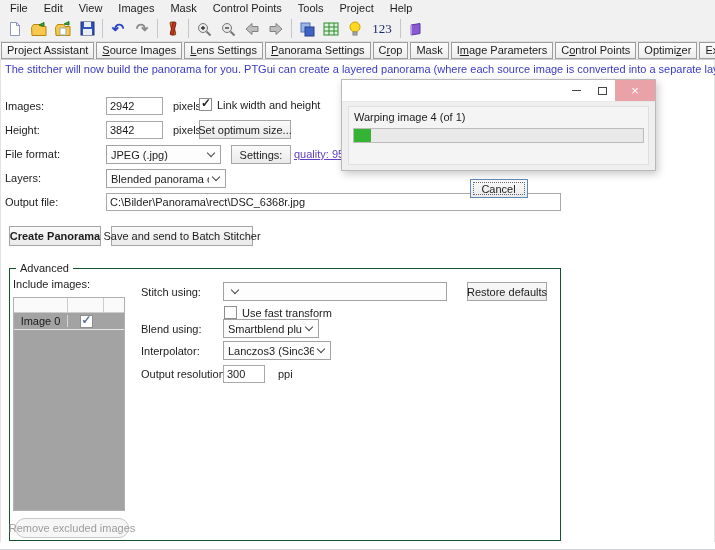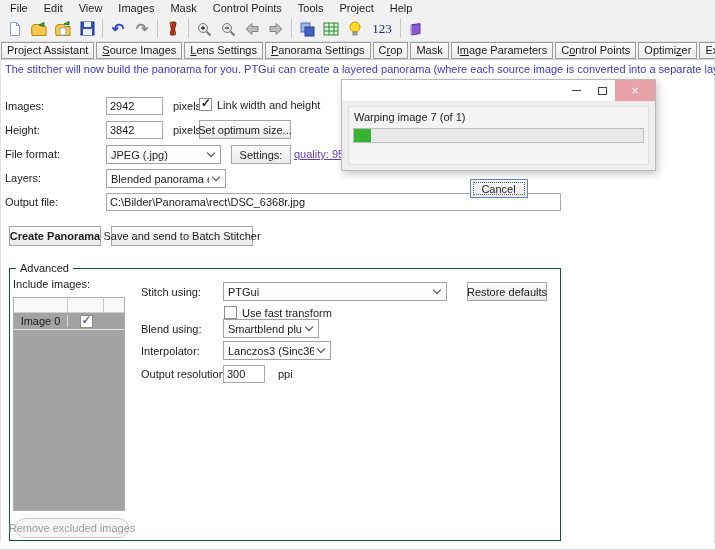--- a/index.html
+++ b/index.html
@@ -296,21 +296,20 @@
           <span class="c2">
             <span class="cbx"><span class="ck gray">✓</span></span>
           </span>
         </div>
       </div>
 
       <button class="btn disabled" style="left:5px; top:249px; width:114px; height:20px;">Remove excluded images</button>
 
       <span class="flabel" style="left:131px; top:17px">Stitch using:</span>
       <div class="combo" style="left:213px; top:13px; width:224px;">
-        <span class="cval">PTGui</span>
         <span class="chev"></span>
       </div>
       <button class="btn" style="left:457px; top:13px; width:80px; height:19px;">Restore defaults</button>
 
       <span class="checkline" style="left:214px; top:37px">
         <span class="cbx"></span>
         <span>Use fast transform</span>
       </span>
 
       <span class="flabel" style="left:131px; top:54px">Blend using:</span>
@@ -340,21 +339,21 @@
         <span class="dctrl dmax">
             <span class="box"></span>
           </span>
         <span class="dctrl dclose">
             <span>×</span>
           </span>
       </span>
     </div>
     <div class="dbody">
       <div class="dpanel">
-        <span class="dstatus">Warping image 7 (of 1)</span>
+        <span class="dstatus">Warping image 4 (of 1)</span>
         <div class="pbar">
           <div class="pfill" style="width: 6%;"></div>
         </div>
         <button class="btn dcancel" style="position:absolute;">Cancel</button>
       </div>
     </div>
   </div>
 
 </div>
 

